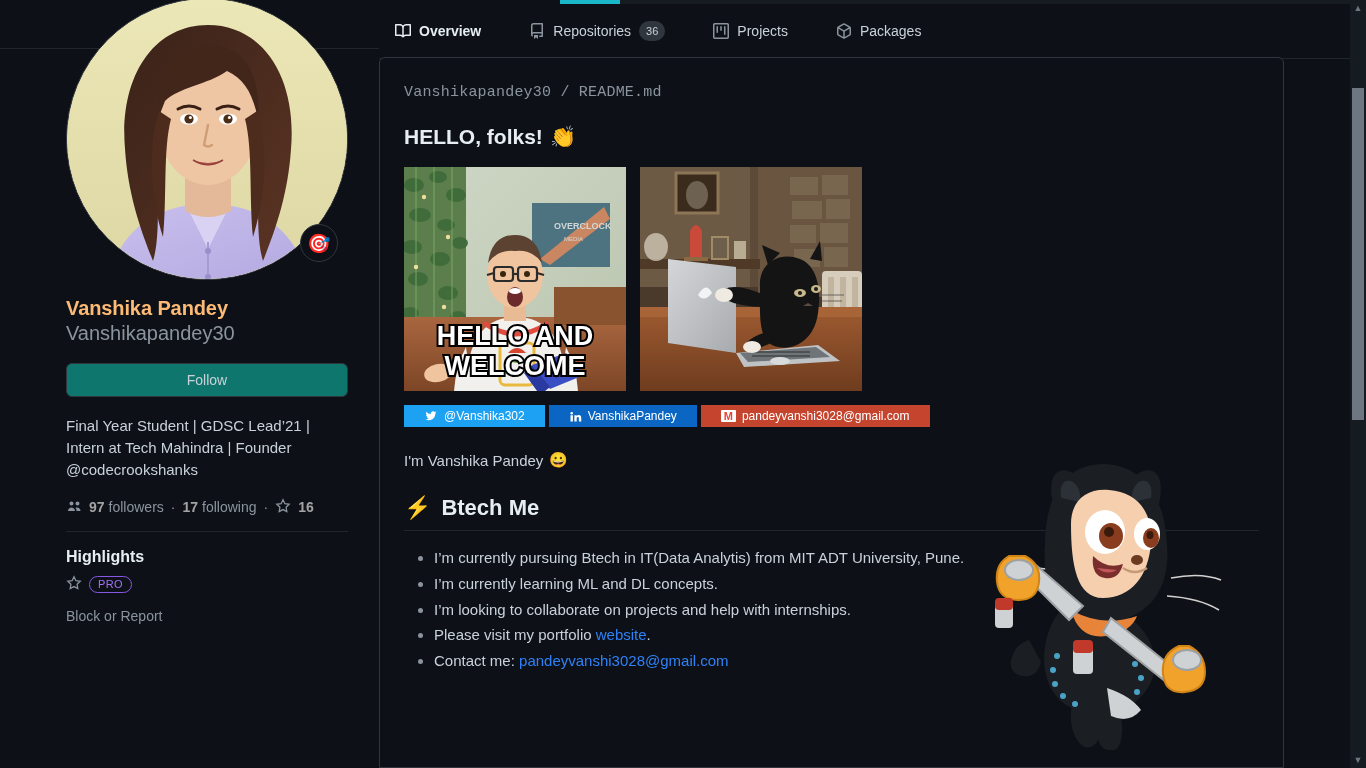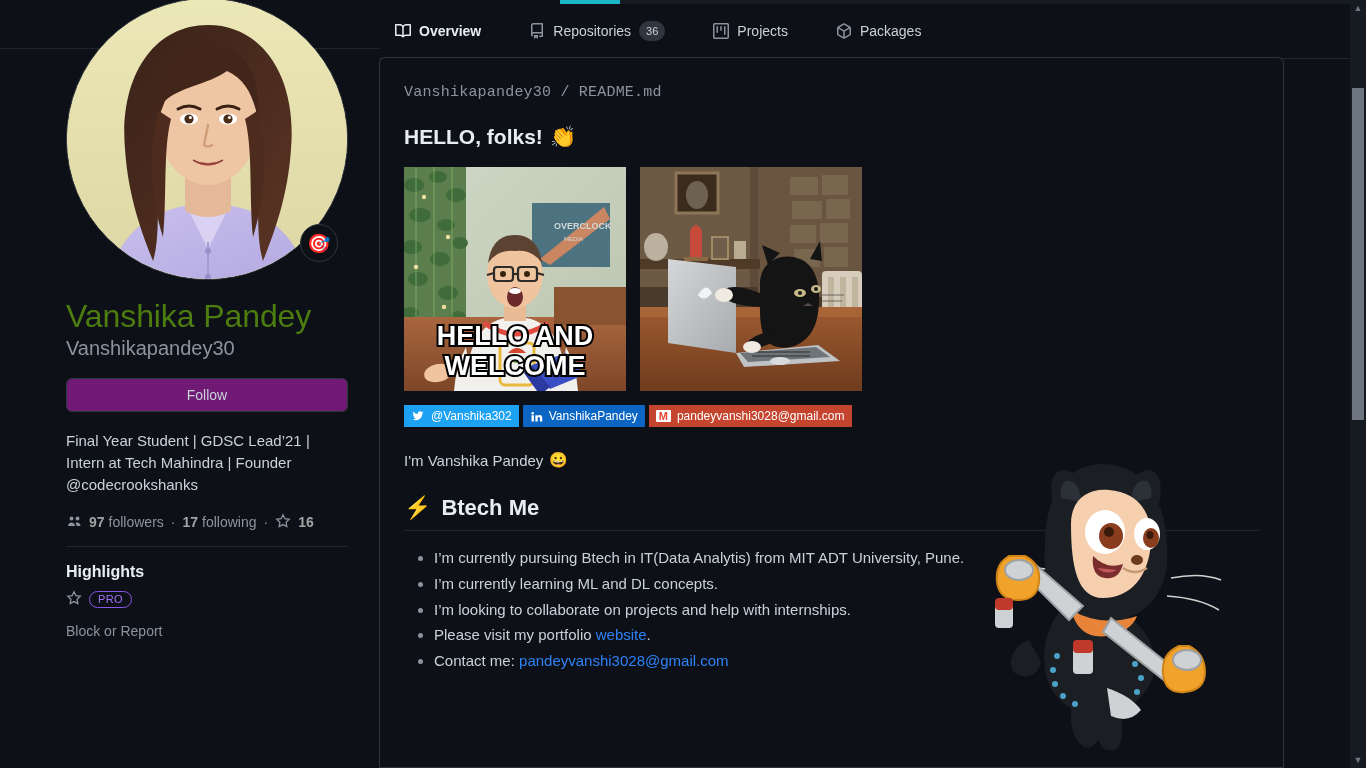--- a/index.html
+++ b/index.html
@@ -43,30 +43,30 @@
   .status-badge {
     position:absolute; right:10px; bottom:18px;
     width:38px; height:38px; border-radius:50%;
     background:#0d1117; border:1px solid #30363d;
     display:flex; align-items:center; justify-content:center;
     font-size:19px; line-height:1;
   }
 
   .sb-inner { position:absolute; left:66px; top:296px; width:282px; }
   .full-name {
-    font-size:32px; font-weight:400; color:#4d7c0f; line-height:1.25;
+    font-size:20px; font-weight:700; color:#fdba74; line-height:1.25;
     letter-spacing:-0.1px;
   }
   .user-login {
     font-size:20px; font-weight:300; color:#8b949e; line-height:1.3;
     margin-top:-1px;
   }
   .follow-btn {
     display:block; width:282px; margin-top:17px;
-    background:#701a75; border:1px solid #30363d; border-radius:6px;
+    background:#0f766e; border:1px solid #30363d; border-radius:6px;
     color:#c9d1d9; font-size:14px; font-family:inherit;
     padding:8px 0; text-align:center; cursor:pointer;
   }
   .bio {
     margin-top:18px; font-size:15px; line-height:1.48; color:#c9d1d9;
   }
   .stats {
     margin-top:16px; font-size:14px; color:#8b949e;
     display:flex; align-items:center; gap:4px; flex-wrap:wrap;
   }
@@ -135,21 +135,21 @@
     display:flex; align-items:center; gap:8px;
   }
 
   .gifs { margin-top:18px; display:flex; gap:14px;text-align:center; }
   .gif { width:222px; height:224px; overflow:hidden; position:relative; background:#000; }
   .gif svg { display:block; }
 
   .badges { margin-top:14px; display:flex; gap:4px; }
   .badge {
     display:flex; align-items:center; gap:6px;
-    height:22px; padding:0 7px; font-size:12px; color:#fff;
+    height:22px; padding:0 20px; font-size:12px; color:#fff;
     font-family:"Liberation Sans", sans-serif; white-space:nowrap;
   }
   .badge .bico { display:flex; align-items:center; }
   .badge-twitter { background:#1da1f2; }
   .badge-linkedin { background:#0a66c2; }
   .badge-gmail { background:#c5442e; }
   .badge-gmail .gicon {
     background:#fff; width:15px; height:12px; display:flex;
     align-items:center; justify-content:center; border-radius:1px;
     color:#ea4335; font-weight:700; font-size:11px; line-height:1;

